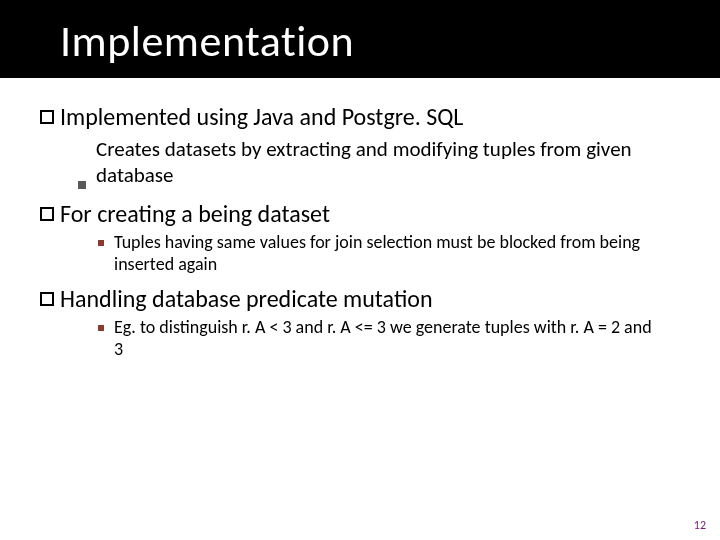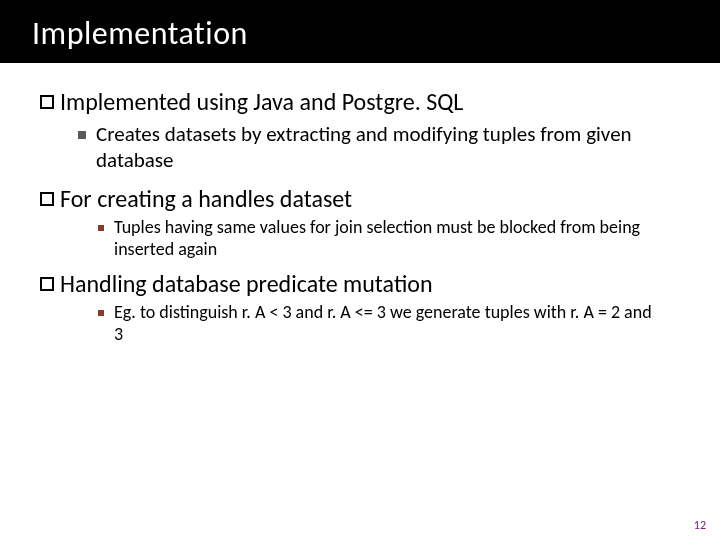--- a/index.html
+++ b/index.html
@@ -9,23 +9,24 @@
     background: #fff;
     position: relative;
   }
   .title-band {
     background: #000;
     width: 100%;
     padding: 14px 0 8px 32px;
   }
   .title-text {
     color: #fff;
-    font-size: 32px;
+    font-size: 44px;
     font-weight: 400;
     letter-spacing: 0.5px;
+    margin-left: 28px;
   }
   .divider {
     height: 2px;
     background: #000;
     width: 100%;
   }
   .content {
     padding: 24px 56px 0 40px;
   }
   .h-row {
@@ -44,21 +45,21 @@
   .h-text {
     font-size: 24px;
     color: #000;
     line-height: 1.25;
   }
   .sub-list {
     margin: 4px 0 10px 38px;
   }
   .sub-row {
     display: flex;
-    align-items: flex-start;
+    align-items: flex-end;
     margin-bottom: 2px;
   }
   .bullet-sq {
     width: 8px;
     height: 8px;
     background: #595959;
     margin-top: 10px;
     margin-right: 10px;
     flex-shrink: 0;
   }
@@ -112,21 +113,21 @@
   </div>
   <div class="sub-list">
     <div class="sub-row">
       <div class="bullet-sq"></div>
       <div class="sub-text">Creates datasets by extracting and modifying tuples from given database</div>
     </div>
   </div>
 
   <div class="h-row">
     <div class="square"></div>
-    <div class="h-text">For creating a handles dataset</div>
+    <div class="h-text">For creating a being dataset</div>
   </div>
   <div class="subsub-list">
     <div class="subsub-row">
       <div class="bullet-sm"></div>
       <div class="subsub-text">Tuples having same values for join selection must be blocked from being inserted again</div>
     </div>
   </div>
 
   <div class="h-row">
     <div class="square"></div>

